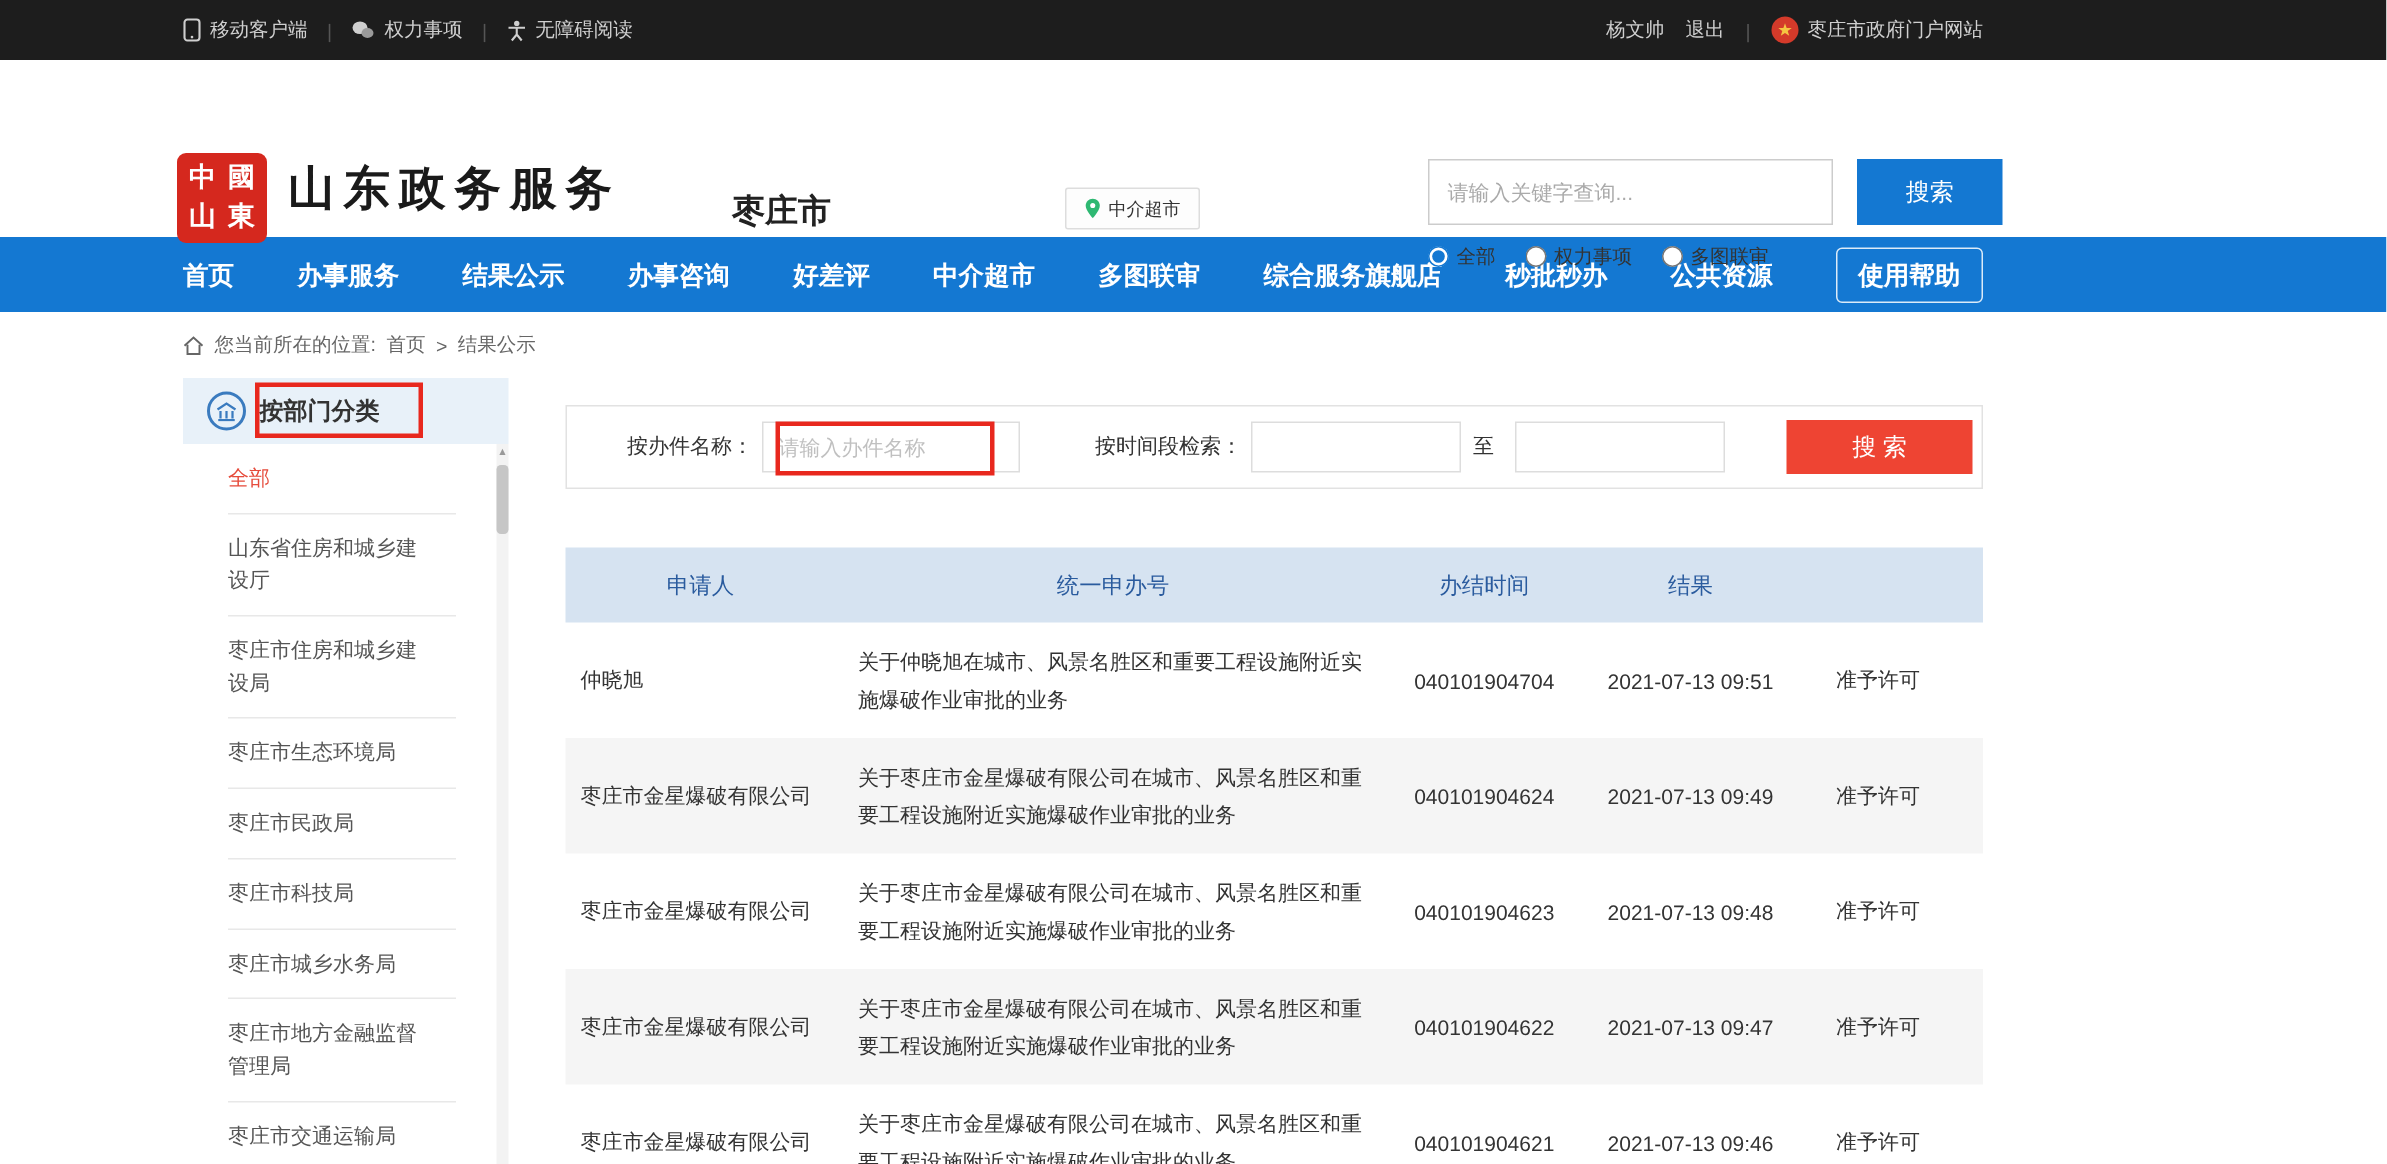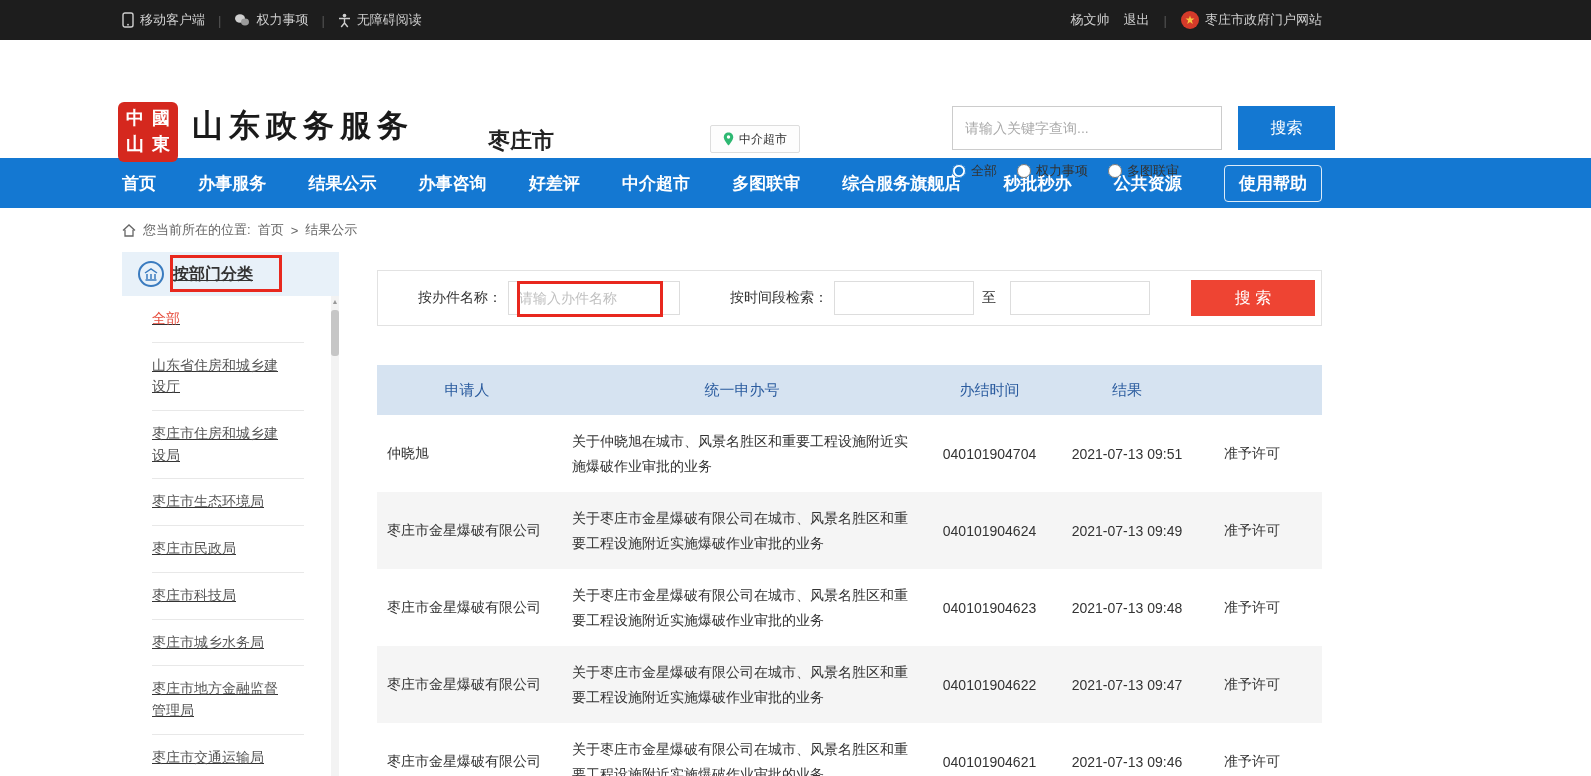--- a/index.html
+++ b/index.html
@@ -41,21 +41,21 @@
   .nav-item { color:#fff; font-size:17px; font-weight:bold; }
   .nav-help { border:1px solid rgba(255,255,255,.85); border-radius:4px; padding:6px 14px; }
 
   
   .breadcrumb { height:44px; width:1200px; margin-left:122px; display:flex; align-items:center; gap:7px; font-size:13px; color:#666; }
 
   
   .content { width:1200px; margin-left:122px; display:flex; gap:38px; height:524px; overflow:hidden; }
 
   
-  .sidebar { width:217px; position:relative; flex:none;text-decoration:underline; }
+  .sidebar { width:217px; position:relative; flex:none; }
   .side-head { height:44px; background:#e8f1f9; display:flex; align-items:center; gap:9px; padding-left:16px; }
   .side-head-icon { width:26px; height:26px; border:2px solid #3a7bbf; border-radius:50%; display:flex; align-items:center; justify-content:center; color:#3a7bbf; flex:none; }
   .side-head-title { font-size:16px; font-weight:bold; color:#333; }
   .side-list { background:#fff; }
   .side-item { display:block; margin-left:30px; width:152px; padding:12px 20px 12px 0; border-bottom:1px solid #e8e8e8; font-size:14px; color:#555; line-height:1.55; cursor:pointer; }
   .side-item.active { color:#e64c3c; }
   .sb-track { position:absolute; right:0; top:44px; bottom:0; width:8px; background:#f3f3f3; }
   .sb-arrow { position:absolute; right:0; top:46px; width:8px; text-align:center; font-size:7px; color:#999; line-height:8px; }
   .sb-thumb { position:absolute; right:0; top:58px; width:8px; height:46px; background:#c6c6c6; border-radius:3px; cursor:grab; }
 

